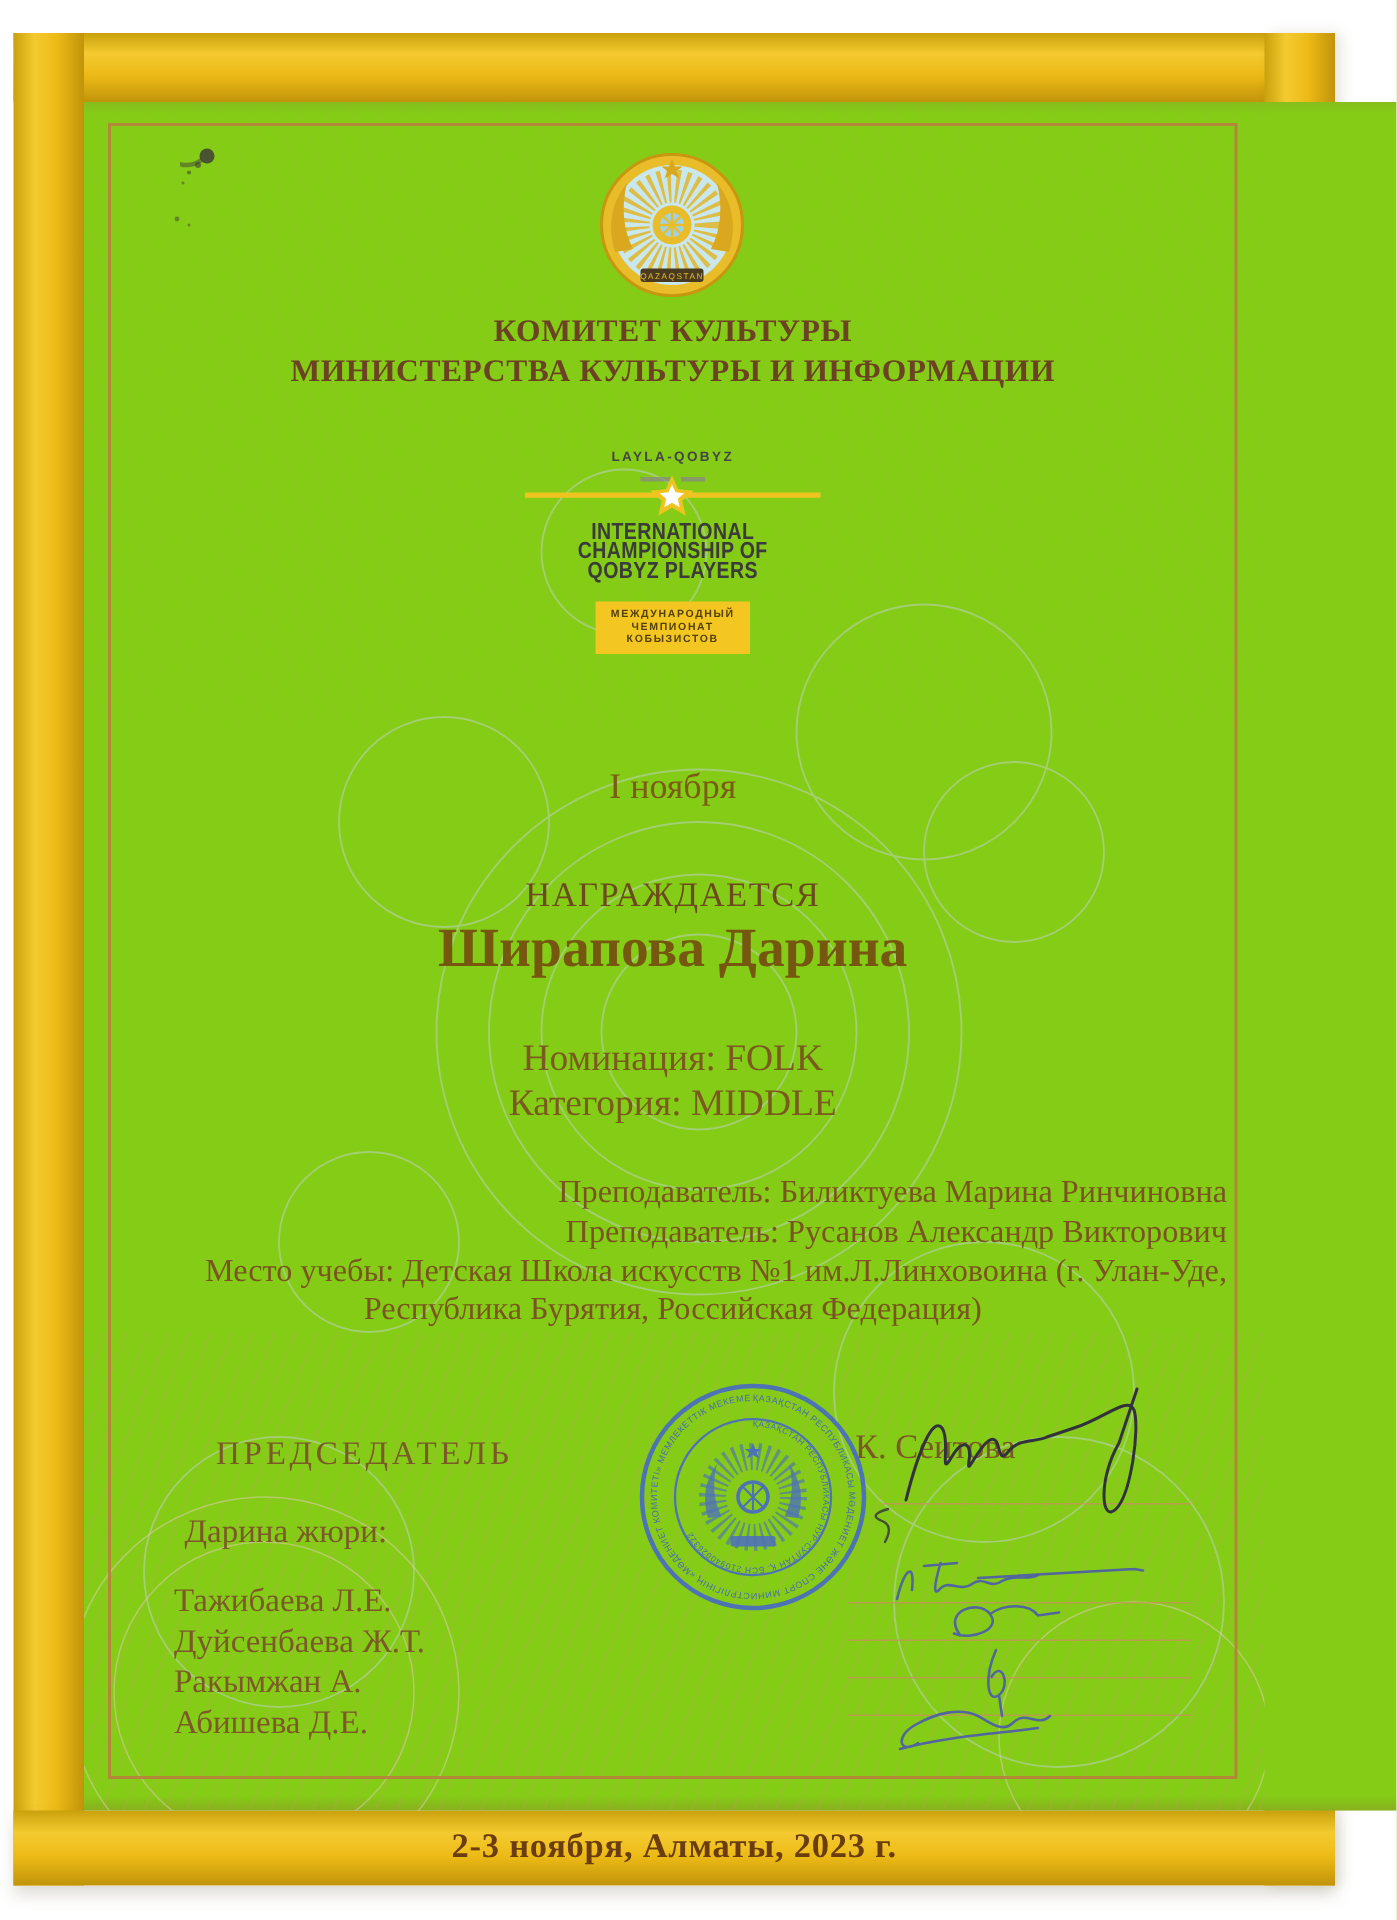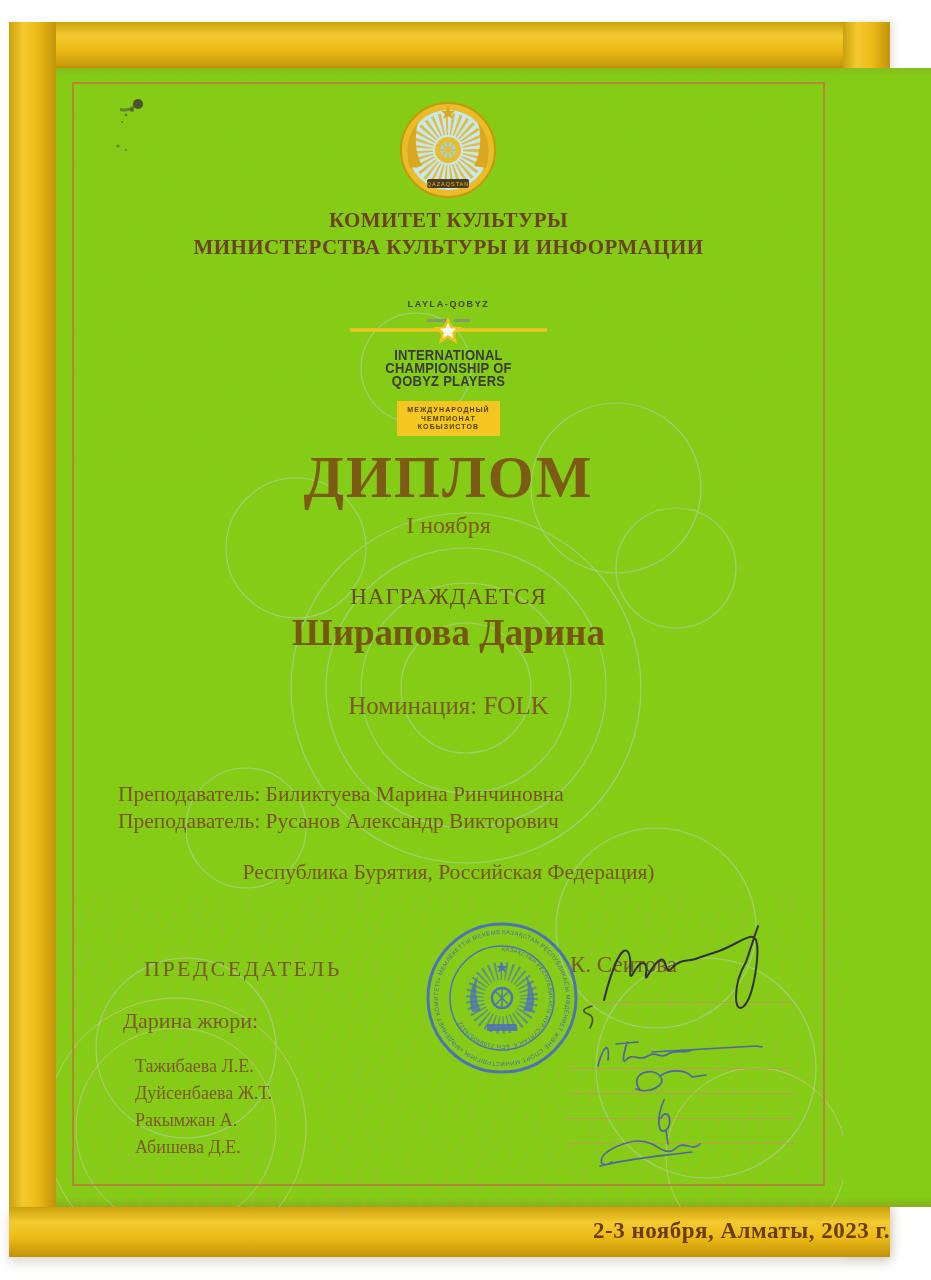--- a/index.html
+++ b/index.html
@@ -49,42 +49,42 @@
         font-family:"Liberation Sans",sans-serif; font-weight:bold; font-size:7px;
         line-height:8.6px; letter-spacing:1.1px; color:#54400a; }
 
   #title { top:375px; font-size:59px; font-weight:bold; letter-spacing:2px; color:#7c5c15; }
   #degree { top:444px; font-size:24px; color:#7c5c15; }
   #awarded { top:516px; font-size:23px; letter-spacing:1px; color:#6d4a1c; }
   #recipient { top:543px; font-size:37px; font-weight:bold; color:#76570f; }
   #nomination { top:624px; font-size:25px; color:#7a5a1e; }
   #category { top:654px; font-size:25px; color:#7a5a1e; }
 
-  #details { position:absolute; left:62px; top:713px; width:700px; text-align:left;
+  #details { position:absolute; left:62px; top:713px; width:700px; text-align:right;
         font-size:21.5px; line-height:26.5px; color:#7a5520; z-index:10; }
   #details-line4 { top:792px; font-size:21.5px; color:#7a5520; }
 
   #chairman-label { position:absolute; left:67px; top:888px; font-size:22px; letter-spacing:2.5px; color:#7b5a28; z-index:10;margin-left:21px; }
   #chairman-name { position:absolute; left:514px; top:884px; font-size:23px; color:#7a5a24; z-index:10; }
   #jury-label { position:absolute; left:67px; top:940px; font-size:22px; color:#7b5a28; z-index:10; }
-  #jury-list { position:absolute; left:79px; top:985px; font-size:18px; line-height:27px; color:#7b5a28; z-index:10; }
+  #jury-list { position:absolute; left:60px; top:985px; font-size:22px; line-height:27px; color:#7b5a28; z-index:10; }
 
   .sig-line { position:absolute; border-top:1.5px solid rgba(197,148,92,.8); z-index:9; }
   #sig-line-chair { left:532px; top:934px; width:206px; }
   #sig-line-1 { left:509px; top:1000px; width:229px; }
   #sig-line-2 { left:509px; top:1025px; width:229px; }
   #sig-line-3 { left:509px; top:1050px; width:229px; }
   #sig-line-4 { left:509px; top:1075px; width:229px; }
 
   #stamp { position:absolute; left:358px; top:842px; z-index:11; opacity:.92; }
   #ink-signatures { position:absolute; left:0; top:0; z-index:12; }
   #ink-blot { position:absolute; left:40px; top:20px; z-index:12; }
 
   #footer-date { position:absolute; left:0; top:0; width:100%; height:50px; line-height:48px;
-        text-align:right; font-weight:bold; font-size:23px; color:#6b3c0e; letter-spacing:.5px; }
+        text-align:center; font-weight:bold; font-size:23px; color:#6b3c0e; letter-spacing:.5px; }
 </style>
 </head>
 <body>
 
 <div id="page">
 
   <div id="frame-top" class="frame-bar frame-h"></div>
   <div id="frame-left" class="frame-bar frame-v"></div>
   <div id="frame-right" class="frame-bar frame-v"></div>
   <div id="frame-bottom" class="frame-bar frame-h">
@@ -170,29 +170,30 @@
       <div>QOBYZ PLAYERS</div>
     </div>
     <div id="badge-wrap" class="center-block">
       <div id="badge">
         <div>МЕЖДУНАРОДНЫЙ</div>
         <div>ЧЕМПИОНАТ</div>
         <div>КОБЫЗИСТОВ</div>
       </div>
     </div>
 
-    <div id="title" class="center-block">ДИПЛОМ</div>
     <div id="degree" class="center-block">I ноября</div>
     <div id="awarded" class="center-block">НАГРАЖДАЕТСЯ</div>
     <div id="recipient" class="center-block">Ширапова Дарина</div>
     <div id="nomination" class="center-block">Номинация: FOLK</div>
+    <div id="category" class="center-block">Категория: MIDDLE</div>
 
     <div id="details">
       <div>Преподаватель: Биликтуева Марина Ринчиновна</div>
       <div>Преподаватель: Русанов Александр Викторович</div>
+      <div>Место учебы: Детская Школа искусств №1 им.Л.Линховоина (г. Улан-Уде,</div>
     </div>
     <div id="details-line4" class="center-block">Республика Бурятия, Российская Федерация)</div>
 
     <div id="chairman-label">ПРЕДСЕДАТЕЛЬ</div>
     <div id="chairman-name">К. Сеитова</div>
     <div id="jury-label">Дарина жюри:</div>
     <div id="jury-list">
       <div>Тажибаева Л.Е.</div>
       <div>Дуйсенбаева Ж.Т.</div>
       <div>Ракымжан А.</div>

